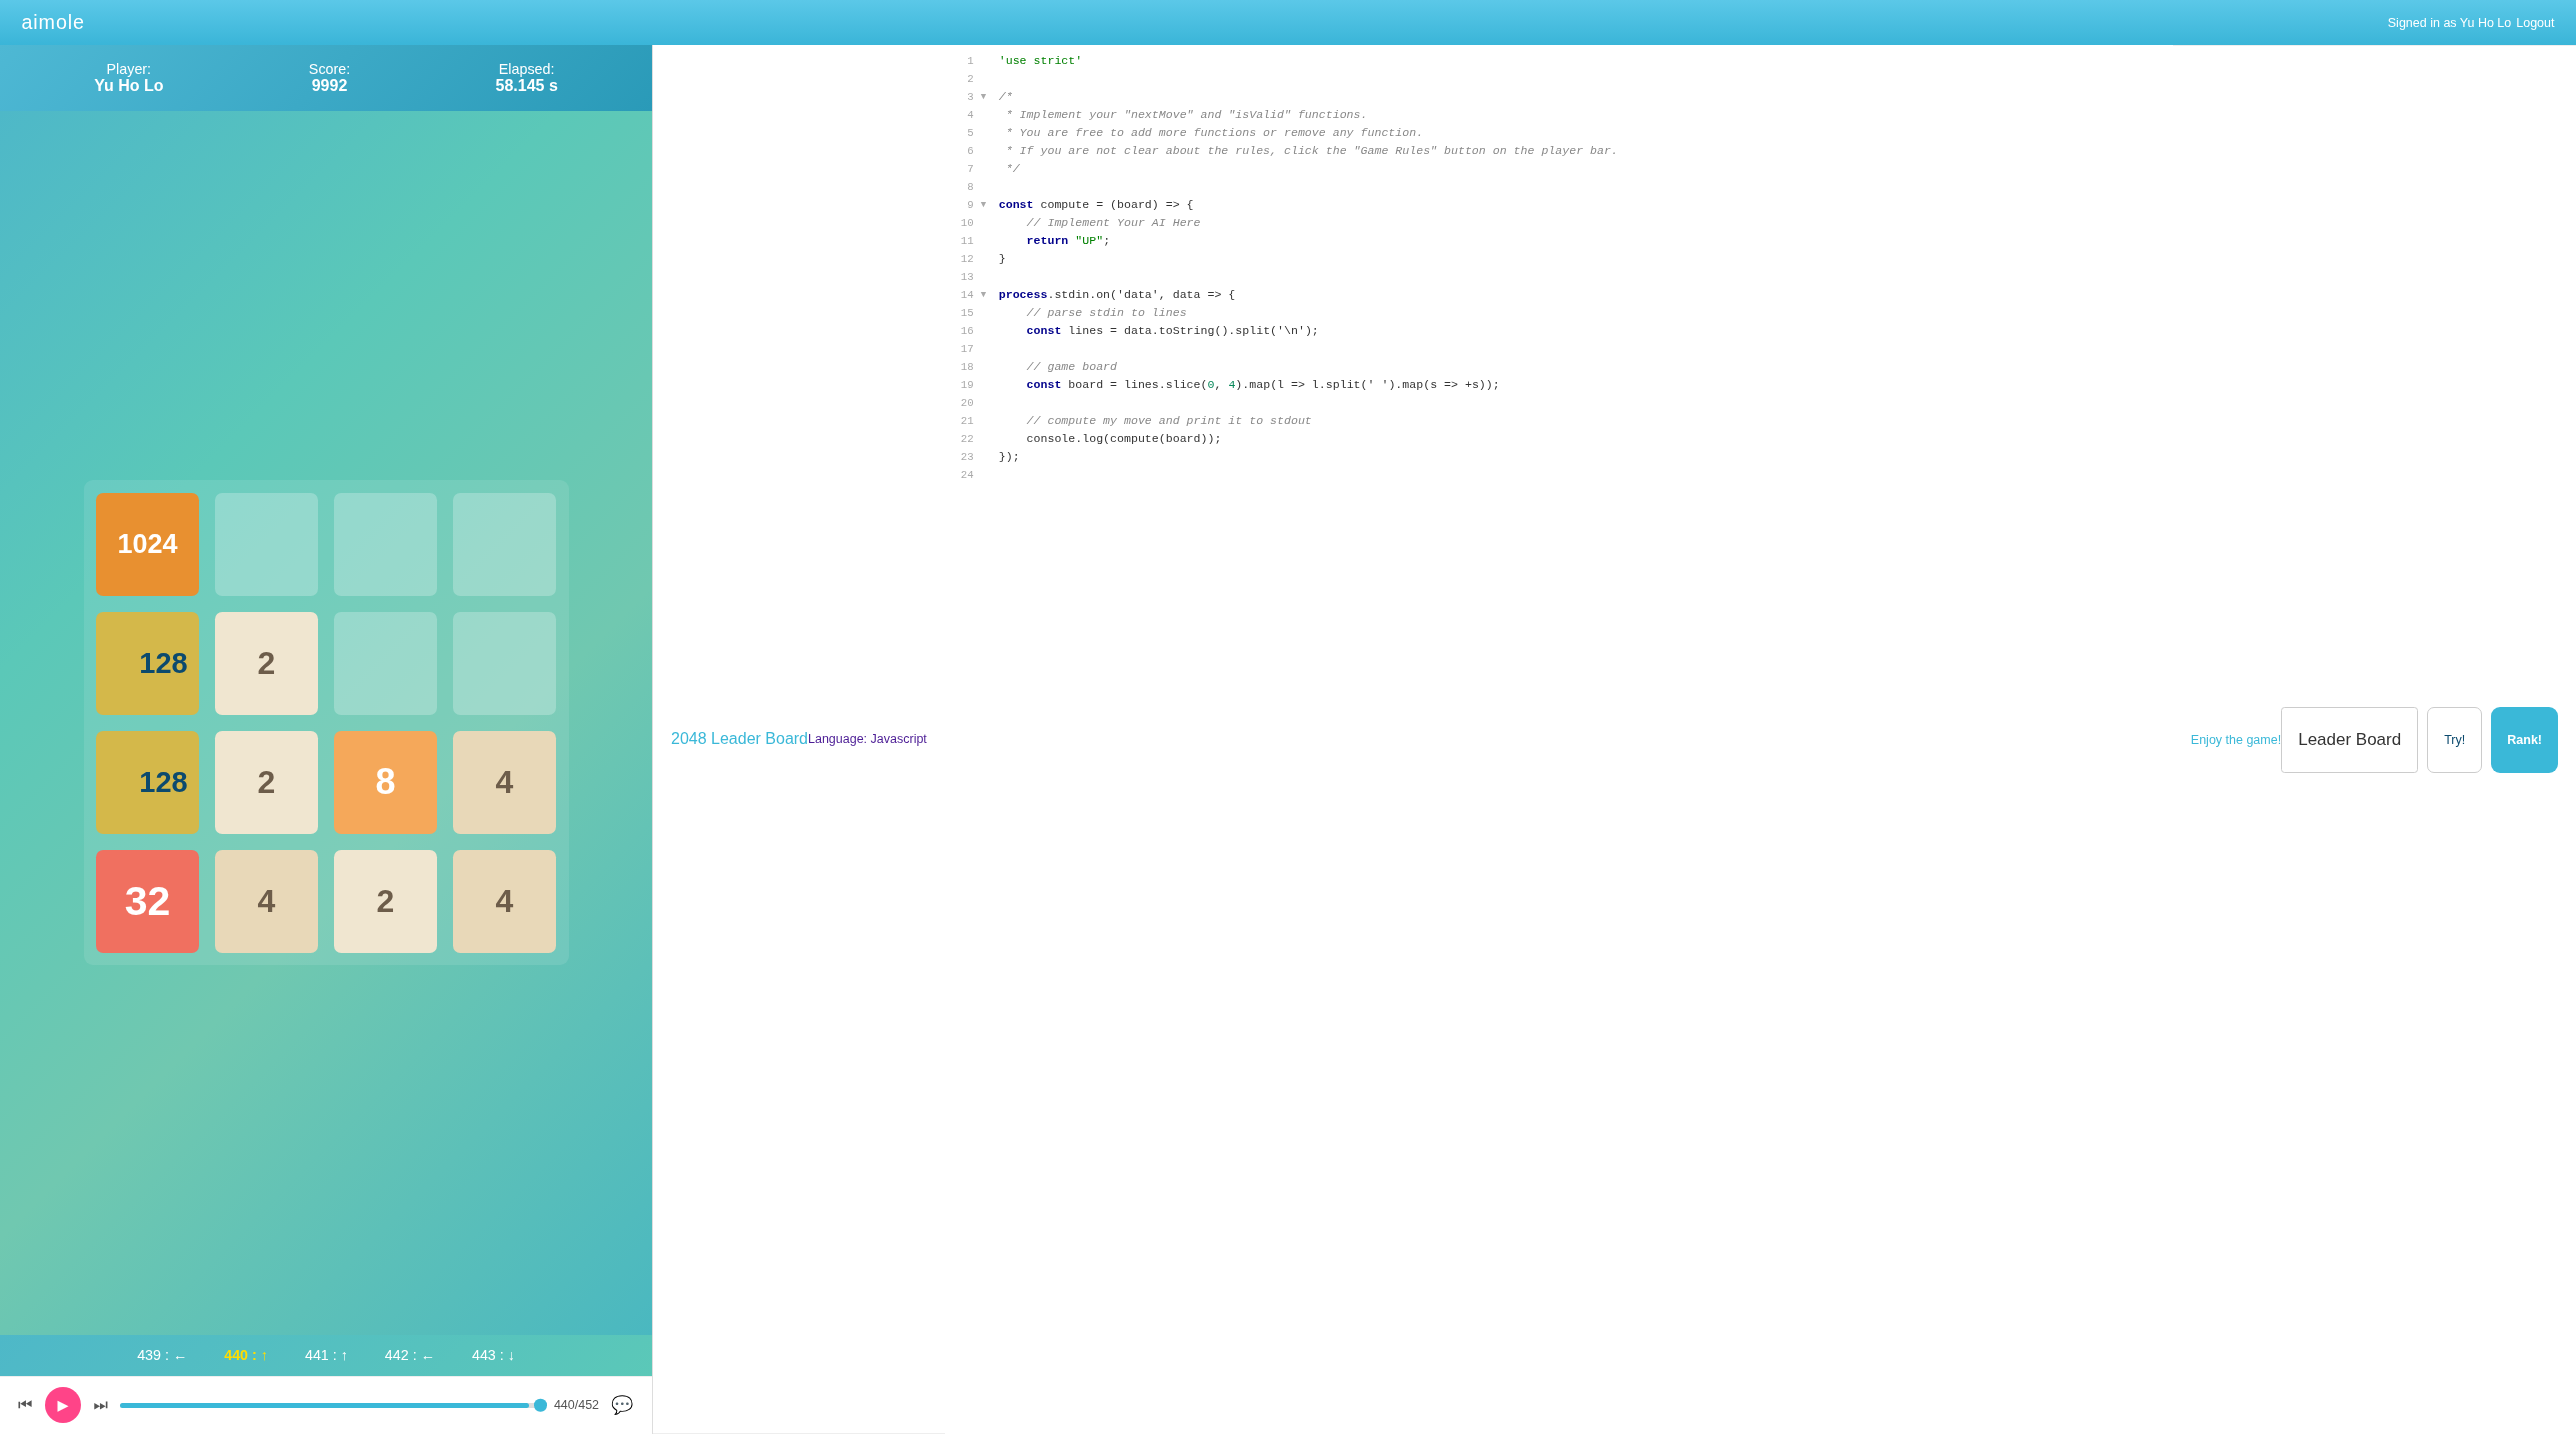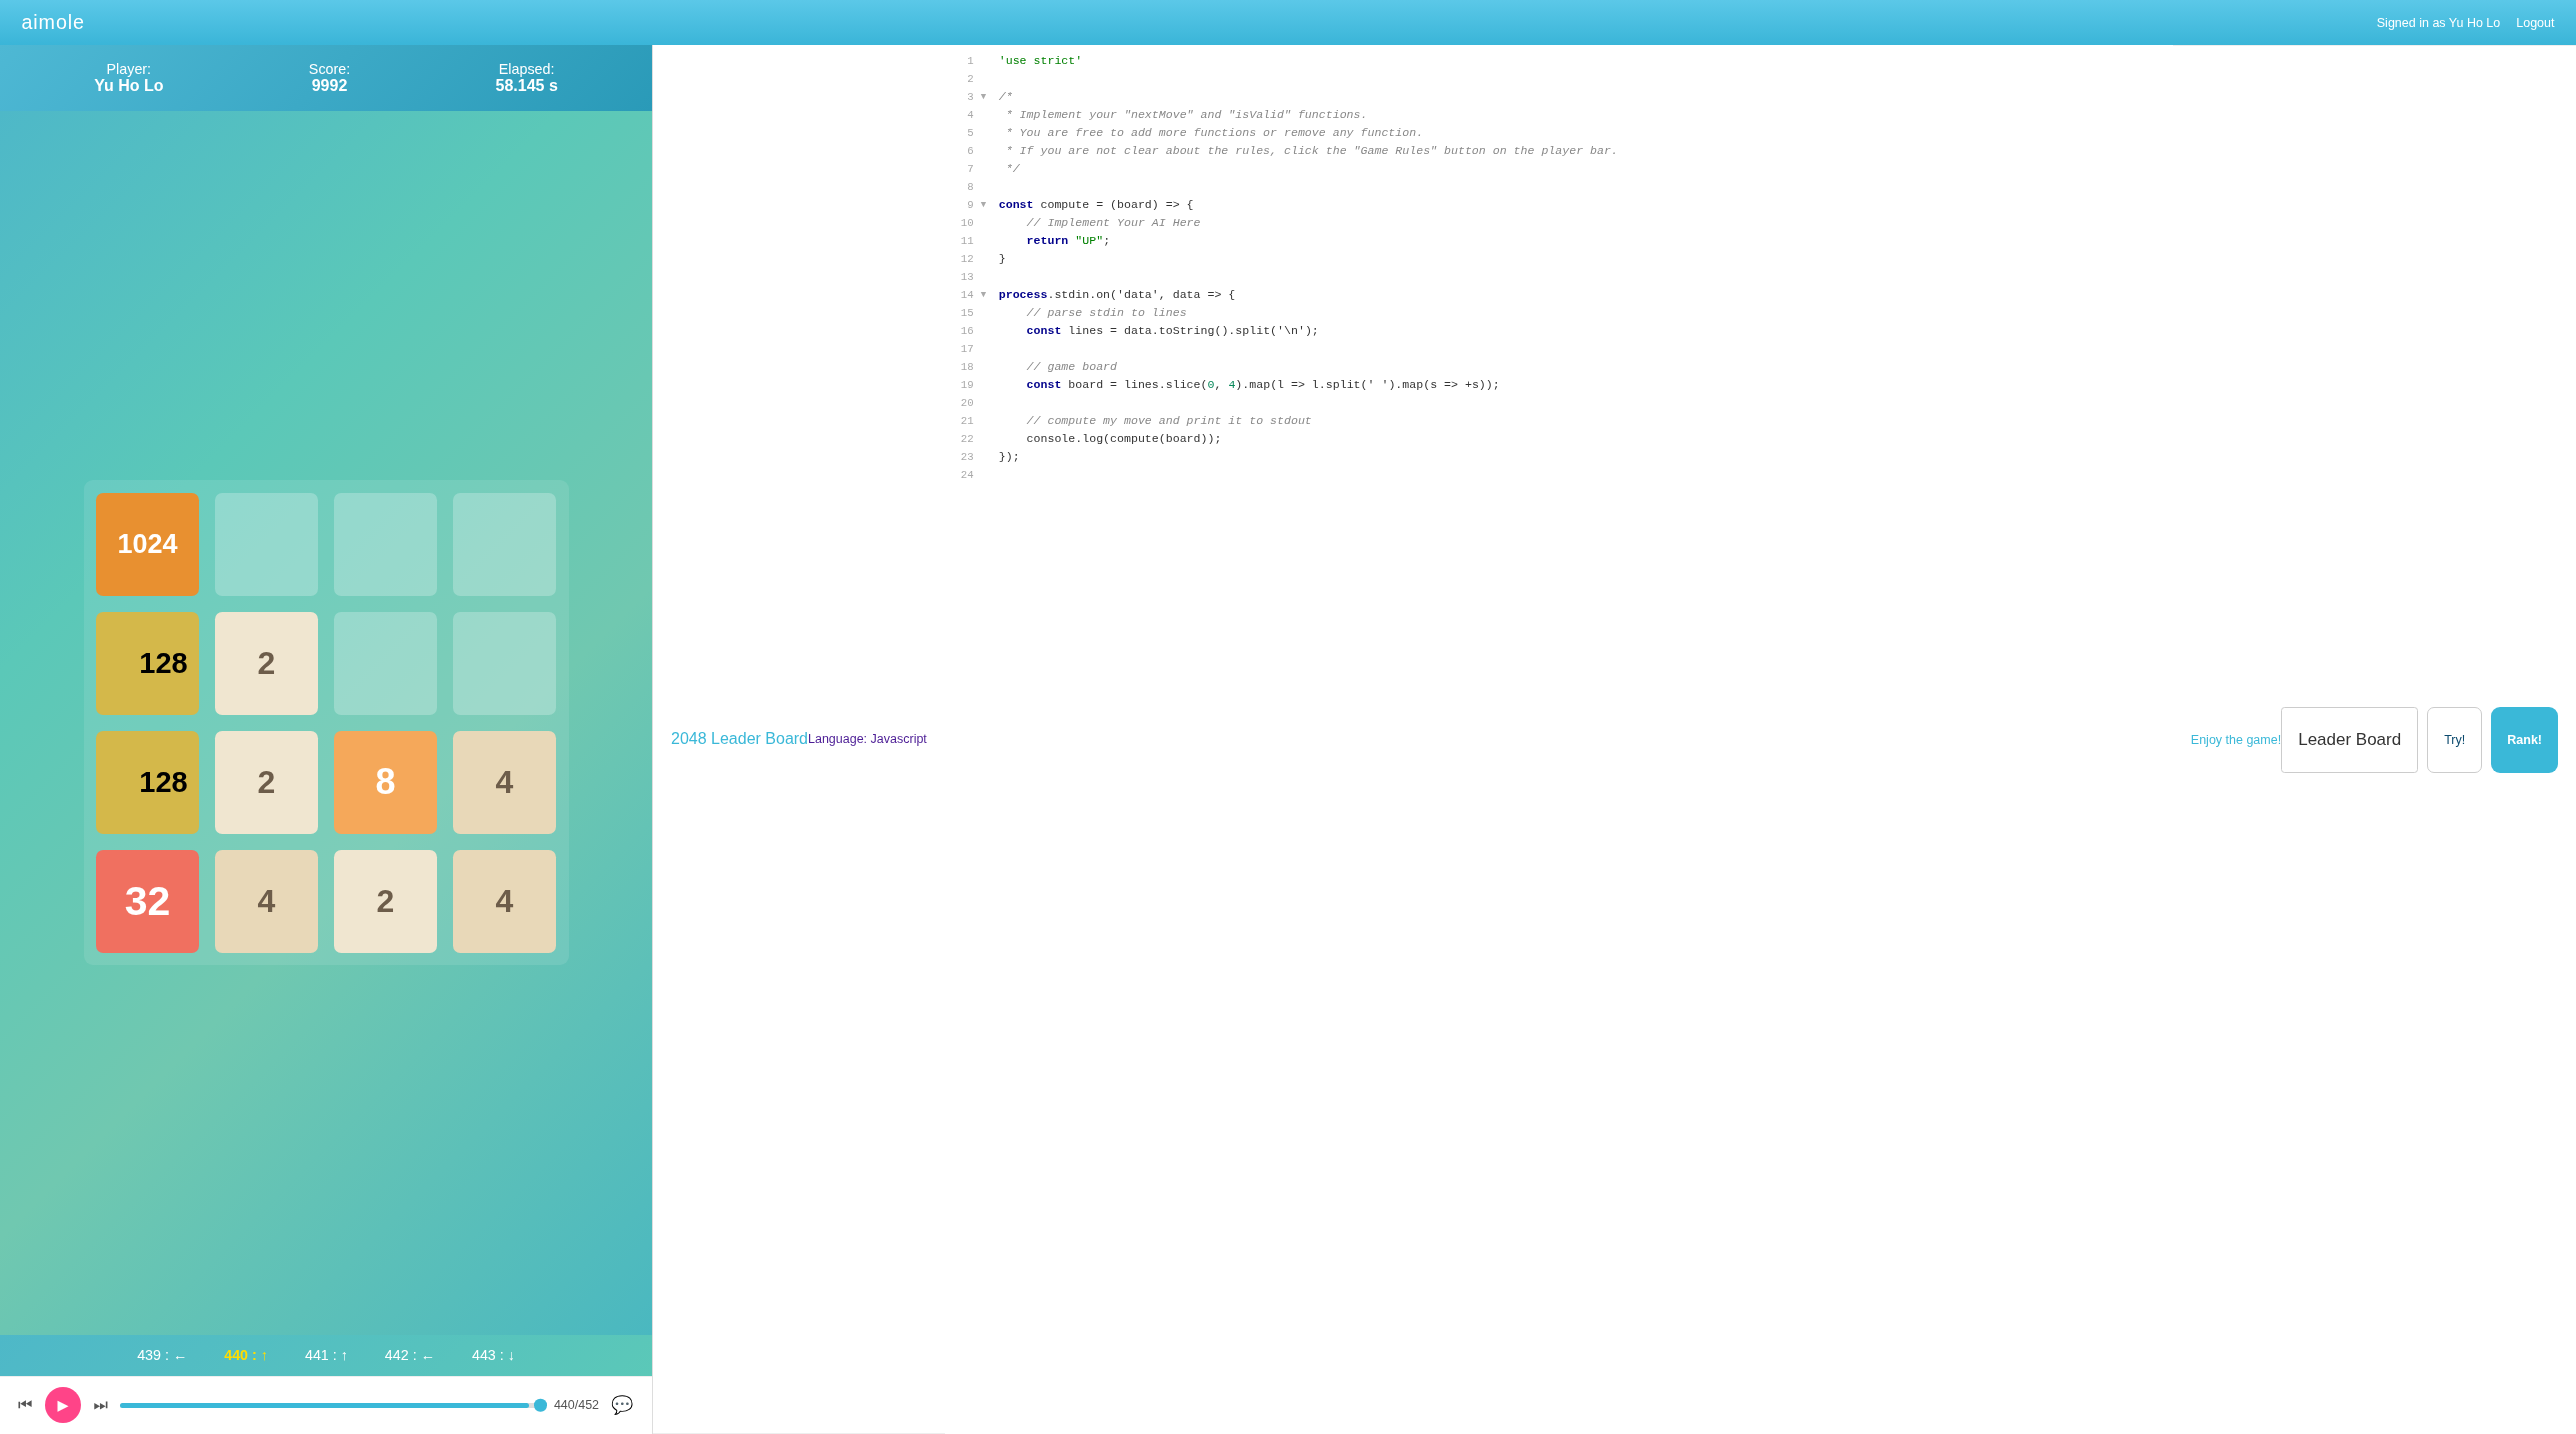--- a/index.html
+++ b/index.html
@@ -16,21 +16,21 @@
     }
     .navbar-brand {
       color: white;
       font-size: 19.7px;
       font-weight: 300;
       letter-spacing: 0.9px;
     }
     .navbar-right {
       display: flex;
       align-items: center;
-      gap: 16px;
+      gap: 5px;
       color: white;
       font-size: 12.5px;
     }
     .navbar-logout {
       color: white;
       font-size: 12.5px;
       cursor: pointer;
       text-decoration: none;
     }
 
@@ -104,21 +104,21 @@
       color: #6d5d4a;
     }
 
     .tile-empty {
       background: rgba(255,255,255,0.25);
     }
     .tile-2 { background: #f0e6d0; color: #6d5d4a; }
     .tile-4 { background: #e8d8b8; color: #6d5d4a; }
     .tile-8 { background: #f5a85a; color: white; font-size: 36px; }
     .tile-32 { background: #f07060; color: white; font-size: 41px; }
-    .tile-128 { background: #d4b84a; color: #000000; font-size: 29px; padding-left: 32px; }
+    .tile-128 { background: #d4b84a; color: #0c4a6e; font-size: 29px; padding-left: 32px; }
     .tile-1024 { background: #e89030; color: white; font-size: 27px; }
 
     
     .move-history {
       display: flex;
       align-items: center;
       justify-content: center;
       gap: 37px;
       padding: 12.5px 18px;
       background: linear-gradient(135deg, #4eb8c8, #5bc8b8);

